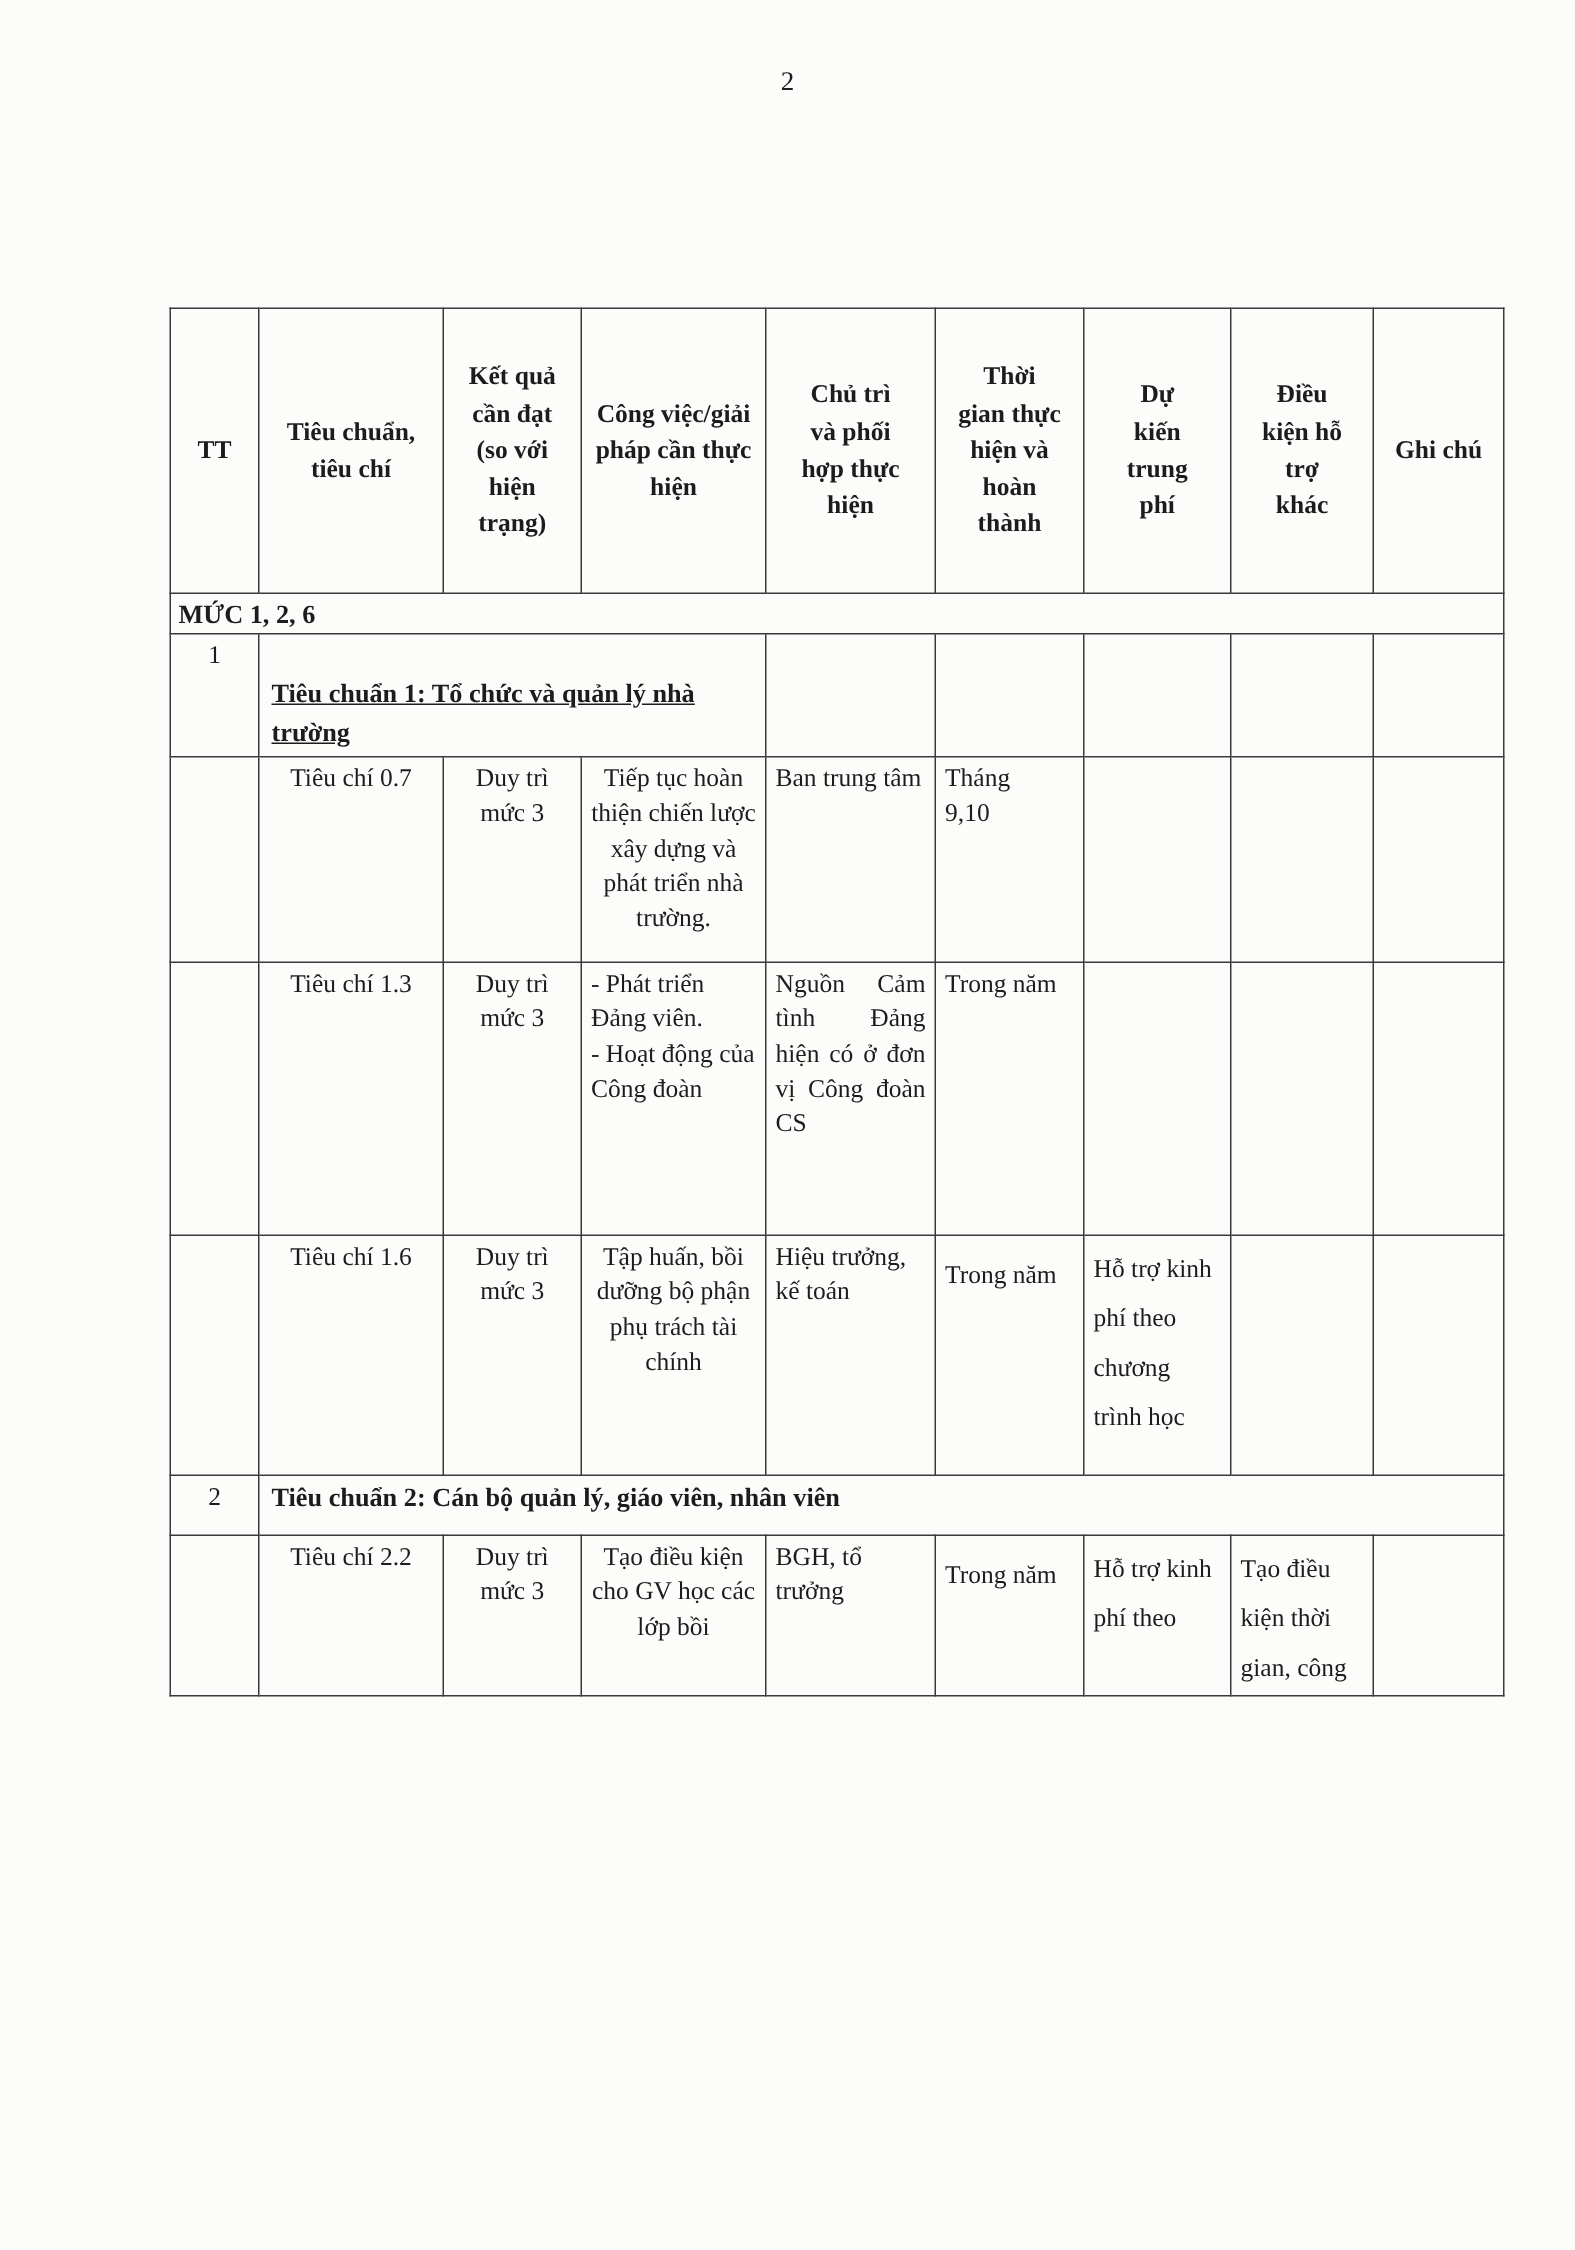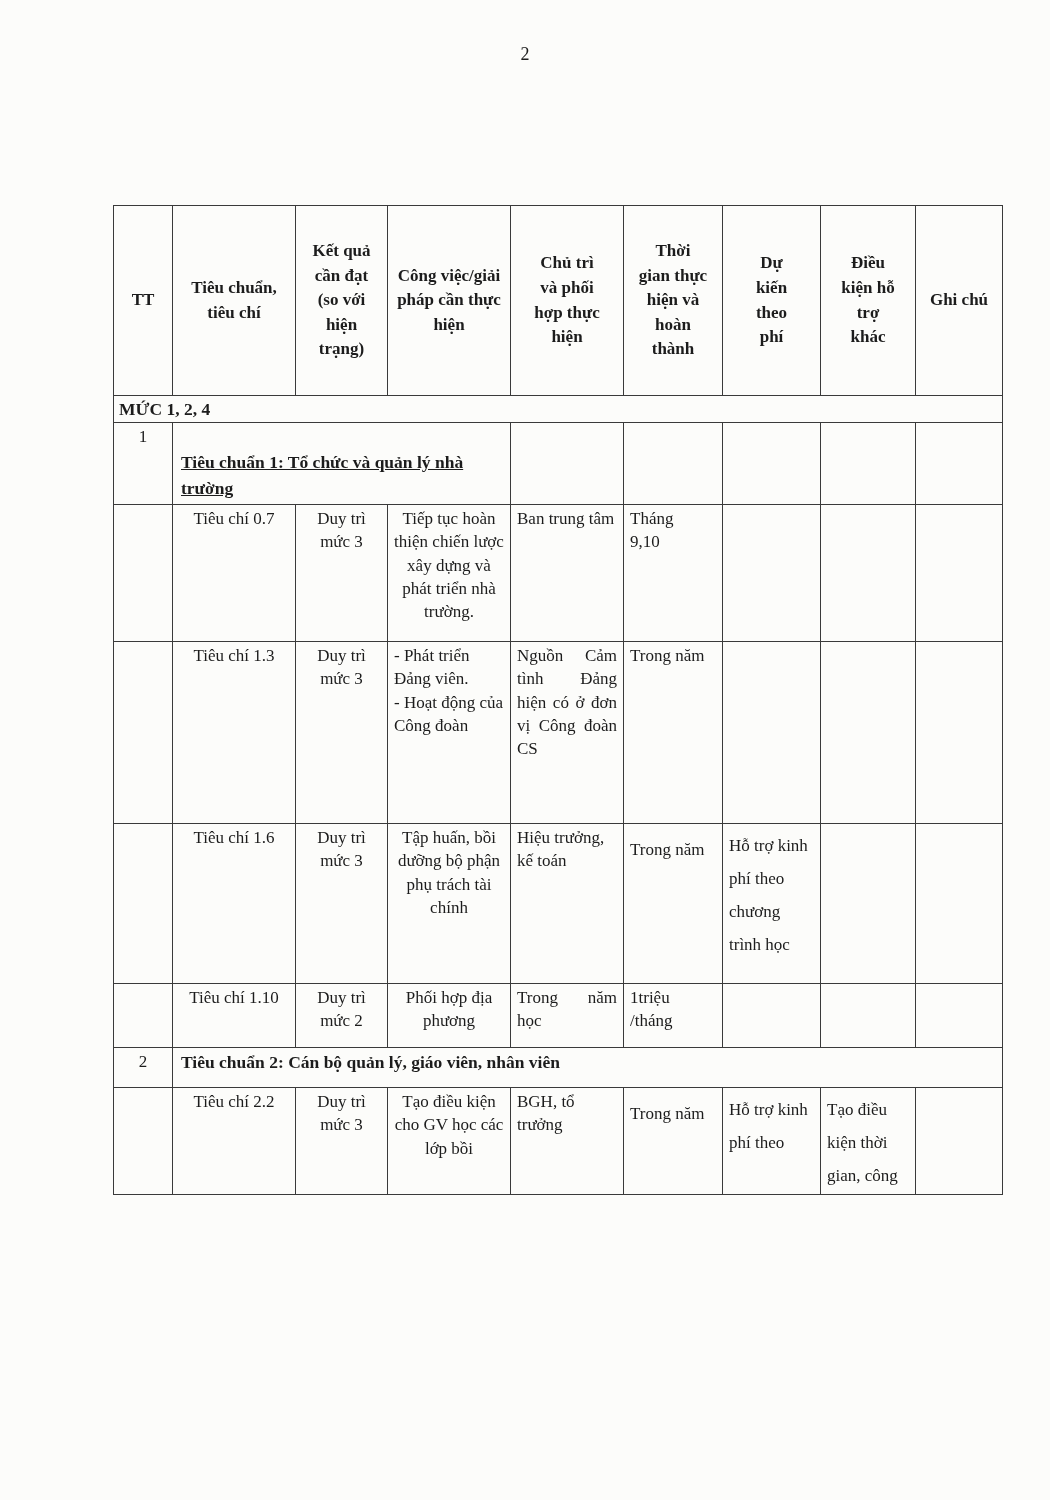--- a/index.html
+++ b/index.html
@@ -85,27 +85,27 @@
     </colgroup>
 
     <tbody>
         <tr class="rh-header">
       <th>TT</th>
       <th>Tiêu chuẩn, tiêu chí</th>
       <th class="pad-sm">Kết quả cần đạt (so với hiện trạng)</th>
       <th>Công việc/giải pháp cần thực hiện</th>
       <th class="pad-lg">Chủ trì và phối hợp thực hiện</th>
       <th class="pad-md">Thời gian thực hiện và hoàn thành</th>
-      <th class="pad-xl">Dự kiến theo phí</th>
+      <th class="pad-xl">Dự kiến trung phí</th>
       <th class="pad-lg">Điều kiện hỗ trợ khác</th>
       <th>Ghi chú</th>
     </tr>
 
     <tr class="rh-muc">
-      <td class="muc" colspan="9">MỨC 1, 2, 4</td>
+      <td class="muc" colspan="9">MỨC 1, 2, 6</td>
     </tr>
 
     <tr class="rh-sec1">
       <td class="sec-tt">1</td>
       <td class="sec-title pad-top" colspan="3">Tiêu chuẩn 1: Tổ chức và quản lý nhà trường</td>
       <td></td>
       <td></td>
       <td></td>
       <td></td>
       <td></td>
@@ -143,32 +143,20 @@
       <td class="c">Tiêu chí 1.6</td>
       <td class="c">Duy trì mức 3</td>
       <td class="c">Tập huấn, bồi dưỡng bộ phận phụ trách tài chính</td>
       <td>Hiệu trưởng, kế toán</td>
       <td class="dly">Trong năm</td>
       <td class="loose">Hỗ trợ kinh phí theo chương trình học</td>
       <td></td>
       <td></td>
     </tr>
 
-    <tr class="rh-110">
-      <td></td>
-      <td class="c">Tiêu chí 1.10</td>
-      <td class="c">Duy trì mức 2</td>
-      <td class="c">Phối hợp địa phương</td>
-      <td class="j">Trong năm học</td>
-      <td>1triệu
-/tháng</td>
-      <td></td>
-      <td></td>
-      <td></td>
-    </tr>
 
     <tr class="rh-sec2">
       <td class="sec-tt">2</td>
       <td class="sec-title" colspan="8">Tiêu chuẩn 2: Cán bộ quản lý, giáo viên, nhân viên</td>
     </tr>
 
     <tr class="rh-22">
       <td></td>
       <td class="c">Tiêu chí 2.2</td>
       <td class="c">Duy trì mức 3</td>

